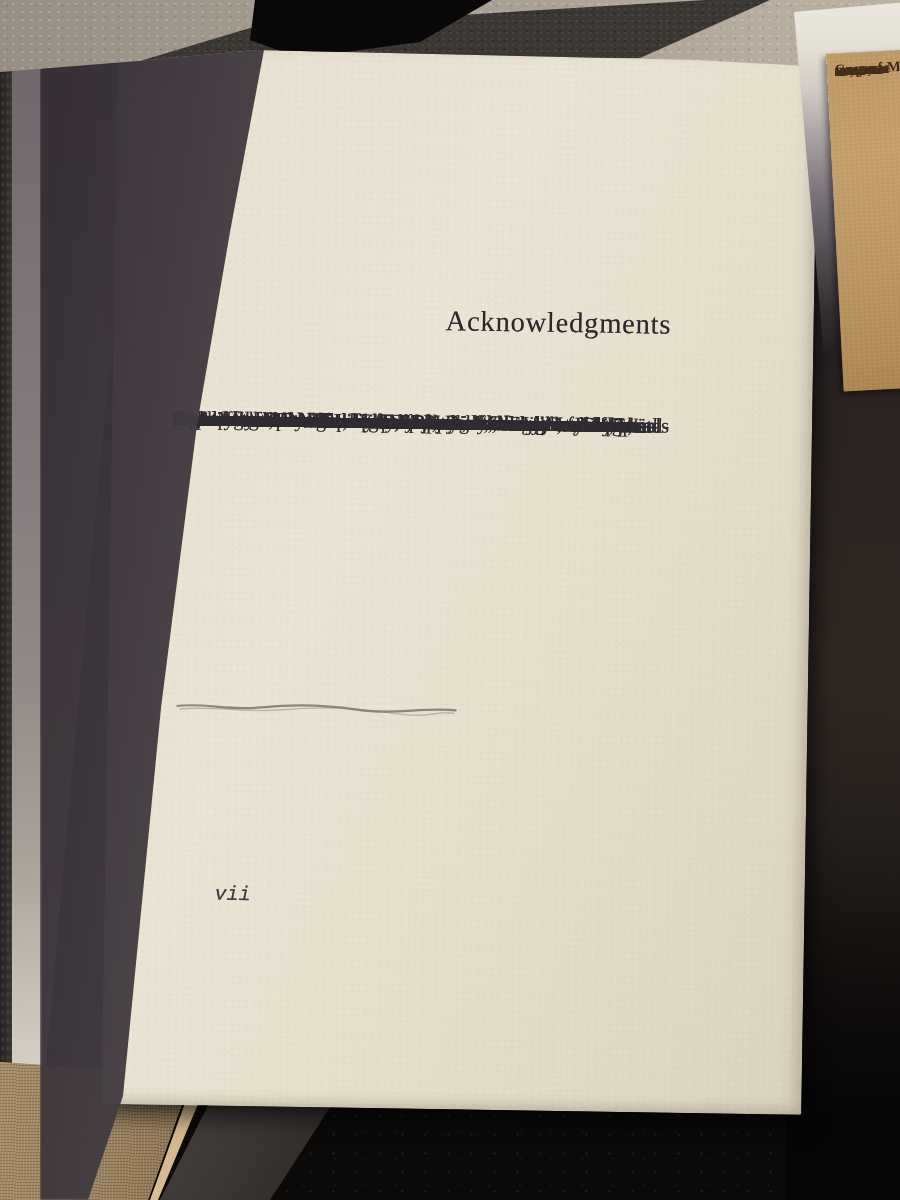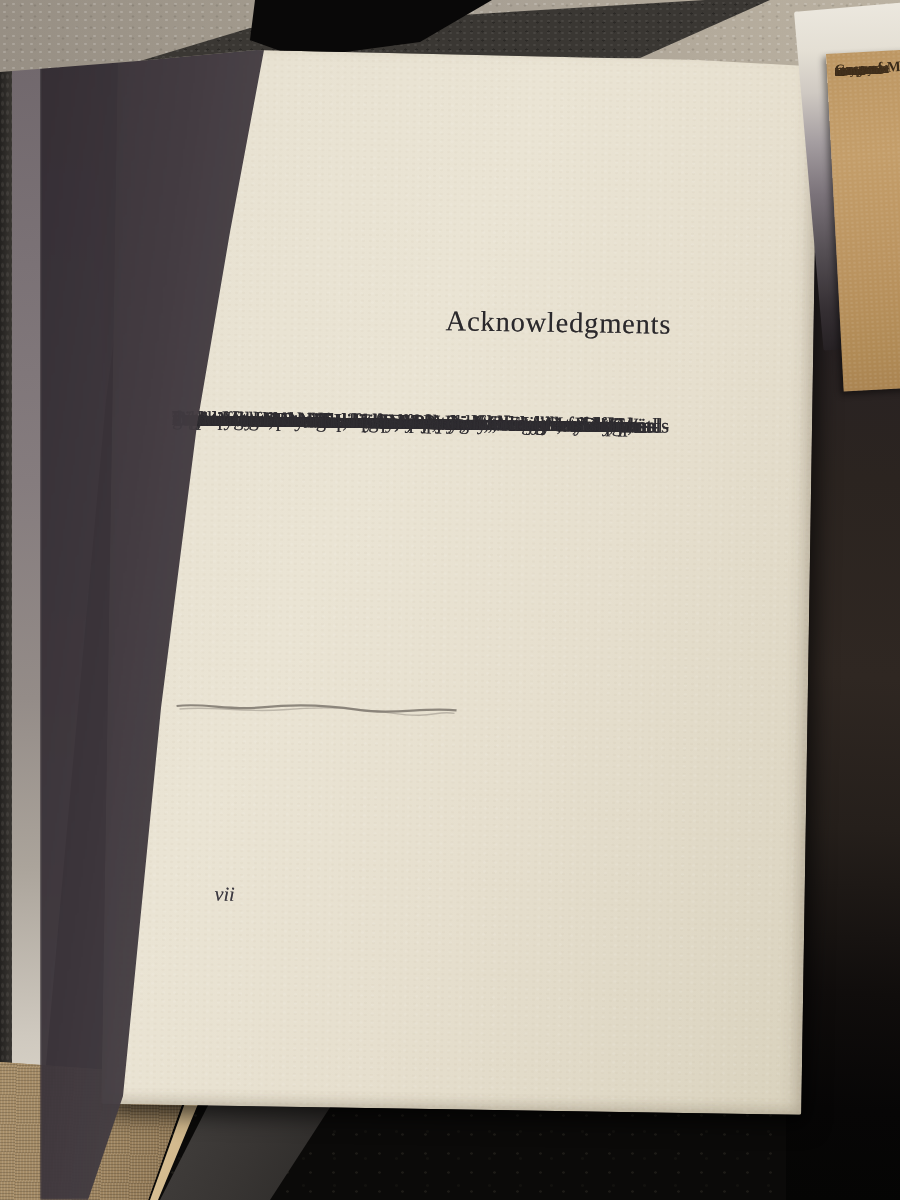--- a/index.html
+++ b/index.html
@@ -87,21 +87,21 @@
 
   .text-block{left:60px;top:363px;width:501px;}
   .bline{position:static;font-size:20.6px;line-height:25.3px;color:#2f2d31;
     text-align:justify;text-align-last:justify;word-spacing:.4px;
     text-shadow:0 0 .4px rgba(45,42,48,.55);}
   .bline.end{text-align-last:left;}
   .bline.ind{text-indent:25px;}
   .sc{font-variant:small-caps;letter-spacing:1.5px;}
 
   .folio{left:110px;top:839px;font-size:20px;font-style:italic;color:#3b3840;
-    text-shadow:0 0 .4px rgba(45,42,48,.5);}
+    text-shadow:0 0 .4px rgba(45,42,48,.5);font-family:Liberation Mono, monospace;}
 
   .underline-svg{left:66px;top:656px;width:286px;height:16px;}
 
   
   .gutter-shadow{left:40px;top:28px;width:250px;height:1172px;z-index:6;
     clip-path:polygon(212px 0,224px 22px,190px 204px,157px 397px,121px 680px,83px 1068px,48px 1172px,0 1172px,0 0);
     background:linear-gradient(98deg,#332d33 0%,#3e373d 40%,#4c444a 72%,#5a5158 100%);
     filter:blur(1.3px);opacity:.97;}
 
   

